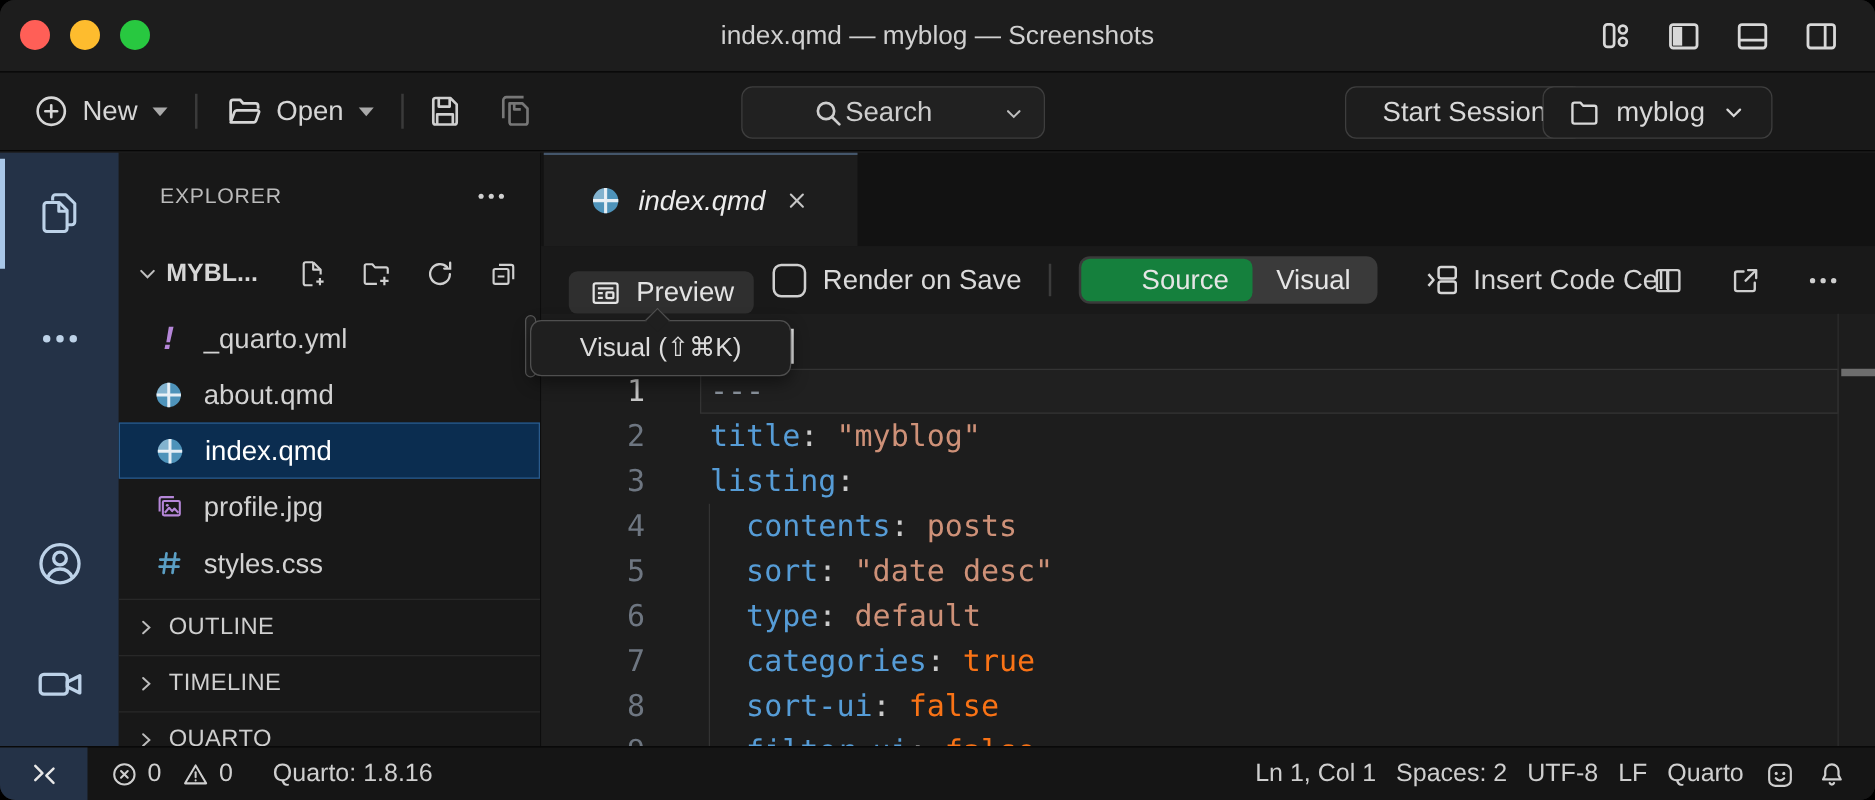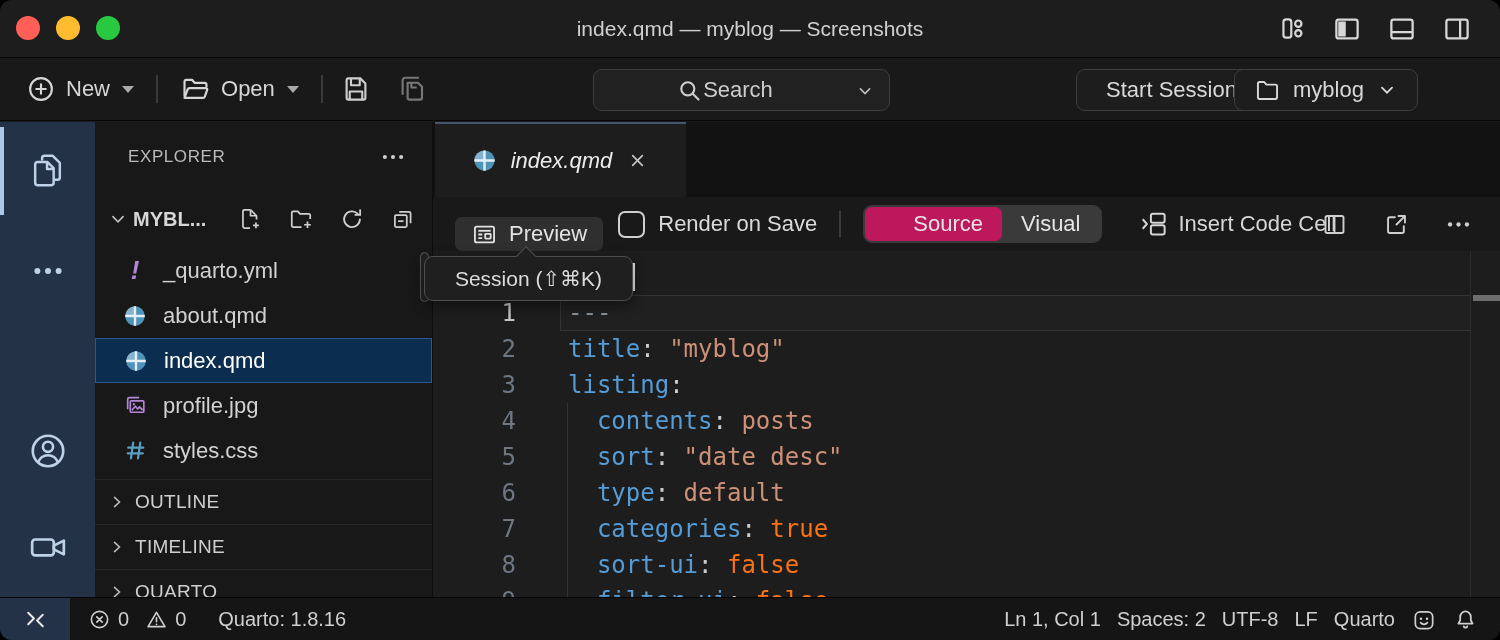--- a/index.html
+++ b/index.html
@@ -23,21 +23,21 @@
   .toolbar { position:absolute; top:57px; left:0; right:0; height:64px; background:#191919;
              border-top:1px solid #060606; border-bottom:1px solid #060606; }
   .tb-left { position:absolute; left:18px; top:0; height:62px; display:flex; align-items:center; }
   .tb-btn { display:flex; align-items:center; gap:10px; background:none; border:none; color:#d6d6d6;
             font-size:22px; font-family:inherit; cursor:pointer; padding:6px 8px; }
   .caret-down { width:0; height:0; border-left:6px solid transparent; border-right:6px solid transparent;
                 border-top:7px solid #a9a9a9; margin-left:2px; }
   .tb-sep { width:2px; height:28px; background:#3a3a3a; margin:0 14px; }
   .icon-btn { background:none; border:none; color:#cfcfcf; cursor:pointer; padding:4px; display:flex; }
   .dim { color:#777; }
-  .searchbox { position:absolute; left:593px; top:11px; width:297px; height:42px; background:#212121;
+  .searchbox { position:absolute; left:593px; top:11px; width:243px; height:42px; background:#212121;
                border:1px solid #3e3e3e; border-radius:9px; display:flex; align-items:center;
                justify-content:center; gap:0; color:#cdcdcd; font-size:22px; cursor:pointer; padding-right:34px; }
   .searchbox .chev { position:absolute; right:14px; top:11px; color:#bdbdbd; }
   .pill-btn { position:absolute; top:11px; height:42px; background:#1d1d1d; border:1px solid #3e3e3e;
               border-radius:9px; color:#d8d8d8; font-size:22px; font-family:inherit; cursor:pointer;
               display:flex; align-items:center; justify-content:center; gap:12px; }
   .start-session { left:1076px; width:191px; }
   .project { left:1234px; width:184px; }
 
   
@@ -79,21 +79,21 @@
                 display:flex; align-items:center; padding-left:22px; }
   .preview-btn { height:34px; background:#2f2f2f; border:none; border-radius:7px; display:flex; align-items:center;
                  gap:11px; padding:0 16px; color:#e3e3e3; font-size:22px; font-family:inherit; cursor:pointer;margin-top:20px; }
   .checkbox { width:27px; height:27px; border:2px solid #cfcfcf; border-radius:7px; background:none;
               margin-left:15px; cursor:pointer; flex:none; }
   .cb-label { font-size:22px; color:#dadada; margin-left:13px; white-space:nowrap; }
   .ed-sep { width:2px; height:26px; background:#3c3c3c; margin:0 22px; }
   .segmented { height:38px; background:#3a3a3a; border-radius:9px; display:flex; align-items:center; padding:2px; }
   .seg { height:34px; border:none; background:none; border-radius:7px; color:#e5e5e5; font-size:22px;
          font-family:inherit; padding:0 19px; cursor:pointer; }
-  .seg.active { background:#be185d;padding-left:48px; }
+  .seg.active { background:#15803d;padding-left:48px; }
   .icc-btn { display:flex; align-items:center; gap:10px; background:none; border:none; color:#d6d6d6;
              font-size:22px; font-family:inherit; margin-left:37px; cursor:pointer; white-space:nowrap; }
   .ed-right-icons { position:absolute; right:24px; top:75px; height:54px; display:flex; align-items:center; gap:27px; }
 
   .code-area { position:absolute; top:129px; left:0; right:0; bottom:0; background:#1d1d1d; cursor:text; }
   .current-line { position:absolute; left:127px; width:911px; top:44px; height:36px;
                   border:1px solid #343434; background:rgba(255,255,255,.015); }
   .indent-guide { position:absolute; left:134px; top:152px; bottom:0; width:1px; background:#333; }
   .code-lines { position:absolute; top:44px; left:0; right:0; font-family:"DejaVu Sans Mono", monospace;
                 font-size:24px; }
@@ -525,21 +525,21 @@
           </div>
         </div>
       </div>
       <div class="overview-line"></div>
       <div class="overview-mark"></div>
     </div>
   </div>
 
   <div class="tooltip">
     <div class="tooltip-arrow"></div>
-    <span>Session (⇧⌘K)</span>
+    <span>Visual (⇧⌘K)</span>
   </div>
   <div class="ibeam"></div>
 
   <div class="statusbar">
     <button class="remote">
       <span class="icon">
         <svg viewBox="0 0 24 24" width="25" height="25" fill="none" stroke="currentColor" stroke-width="1.9" stroke-linecap="round" stroke-linejoin="round">
             <path d="M5 5.5L10.5 11 5 16.5"></path>
             <path d="M19 7.5L13.5 13l5.5 5.5"></path>
           </svg>

